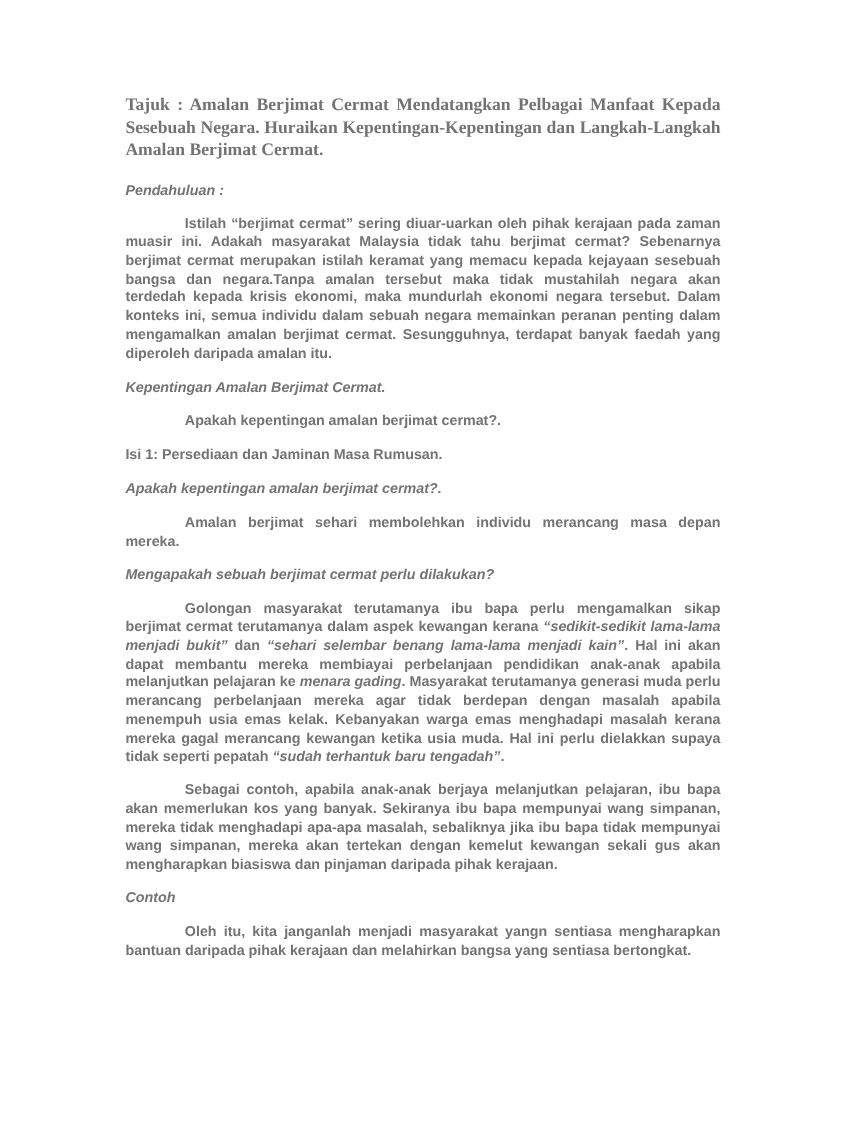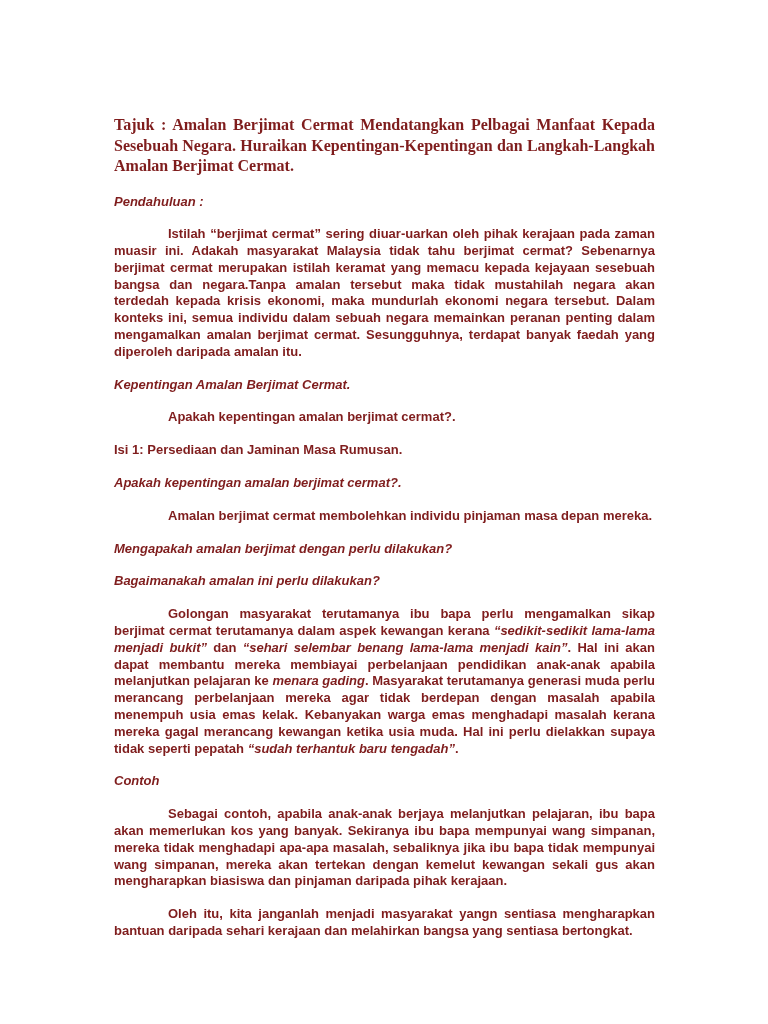--- a/index.html
+++ b/index.html
@@ -9,38 +9,38 @@
   }
   body {
     width: 768px;
     height: 1024px;
     overflow: hidden;
   }
   .page {
     box-sizing: border-box;
     width: 768px;
     height: 1024px;
-    padding: 115px 113px 0 114px;
+    padding: 86px 113px 0 114px;
     background: #ffffff;
-    color: #7f1d1d;
+    color: #737373;
   }
   .title {
     font-family: "Liberation Serif", serif;
     font-weight: bold;
     font-size: 16px;
     line-height: 20.5px;
     text-align: justify;
     margin: 0 0 17px 0;
   }
   .block {
     font-family: "Liberation Sans", sans-serif;
     font-weight: bold;
     font-size: 13px;
     line-height: 16.8px;
-    margin: 16px 0 14px 0;
+    margin: 0 0 14px 0;
   }
   .para {
     text-align: justify;
     text-indent: 54px;
   }
   .ital {
     font-style: italic;
   }
   .undl {
   }
@@ -60,29 +60,28 @@
   <p class="block para">Istilah “berjimat cermat” sering diuar-uarkan oleh pihak kerajaan pada zaman muasir ini. Adakah masyarakat Malaysia tidak tahu berjimat cermat? Sebenarnya berjimat cermat merupakan istilah keramat yang memacu kepada kejayaan sesebuah bangsa dan negara.Tanpa amalan tersebut maka tidak mustahilah negara akan terdedah kepada krisis ekonomi, maka mundurlah ekonomi negara tersebut. Dalam konteks ini, semua individu dalam sebuah negara memainkan peranan penting dalam mengamalkan amalan berjimat cermat. Sesungguhnya, terdapat banyak faedah yang diperoleh daripada amalan itu.</p>
 
   <p class="block ital undl">Kepentingan Amalan Berjimat Cermat.</p>
 
   <p class="block para">Apakah kepentingan amalan berjimat cermat?.</p>
 
   <p class="block undl">Isi 1: Persediaan dan Jaminan Masa Rumusan.</p>
 
   <p class="block ital">Apakah kepentingan amalan berjimat cermat?.</p>
 
-  <p class="block para">Amalan berjimat cermat membolehkan individu pinjaman masa depan mereka.</p>
+  <p class="block para">Amalan berjimat sehari membolehkan individu merancang masa depan mereka.</p>
 
-  <p class="block ital">Mengapakah amalan berjimat dengan perlu dilakukan?</p>
+  <p class="block ital">Mengapakah sebuah berjimat cermat perlu dilakukan?</p>
 
 
-  <p class="block ital">Bagaimanakah amalan ini perlu dilakukan?</p>
 
   <p class="block para"><span>Golongan masyarakat terutamanya ibu bapa perlu mengamalkan sikap berjimat cermat terutamanya dalam aspek kewangan kerana </span><span class="run-italic">“sedikit-sedikit lama-lama menjadi bukit”</span><span> dan </span><span class="run-italic">“sehari selembar benang lama-lama menjadi kain”</span><span>. Hal ini akan dapat membantu mereka membiayai perbelanjaan pendidikan anak-anak apabila melanjutkan pelajaran ke </span><span class="run-italic">menara gading</span><span>. Masyarakat terutamanya generasi muda perlu merancang perbelanjaan mereka agar tidak berdepan dengan masalah apabila menempuh usia emas kelak. Kebanyakan warga emas menghadapi masalah kerana mereka gagal merancang kewangan ketika usia muda. Hal ini perlu dielakkan supaya tidak seperti pepatah </span><span class="run-italic">“sudah terhantuk baru tengadah”</span><span>.</span></p>
 
+  <p class="block para">Sebagai contoh, apabila anak-anak berjaya melanjutkan pelajaran, ibu bapa akan memerlukan kos yang banyak. Sekiranya ibu bapa mempunyai wang simpanan, mereka tidak menghadapi apa-apa masalah, sebaliknya jika ibu bapa tidak mempunyai wang simpanan, mereka akan tertekan dengan kemelut kewangan sekali gus akan mengharapkan biasiswa dan pinjaman daripada pihak kerajaan.</p>
+
   <p class="block ital">Contoh</p>
 
-  <p class="block para">Sebagai contoh, apabila anak-anak berjaya melanjutkan pelajaran, ibu bapa akan memerlukan kos yang banyak. Sekiranya ibu bapa mempunyai wang simpanan, mereka tidak menghadapi apa-apa masalah, sebaliknya jika ibu bapa tidak mempunyai wang simpanan, mereka akan tertekan dengan kemelut kewangan sekali gus akan mengharapkan biasiswa dan pinjaman daripada pihak kerajaan.</p>
 
-
-  <p class="block para">Oleh itu, kita janganlah menjadi masyarakat yangn sentiasa mengharapkan bantuan daripada sehari kerajaan dan melahirkan bangsa yang sentiasa bertongkat.</p>
+  <p class="block para">Oleh itu, kita janganlah menjadi masyarakat yangn sentiasa mengharapkan bantuan daripada pihak kerajaan dan melahirkan bangsa yang sentiasa bertongkat.</p>
 
 </div>
 
 </body></html>

